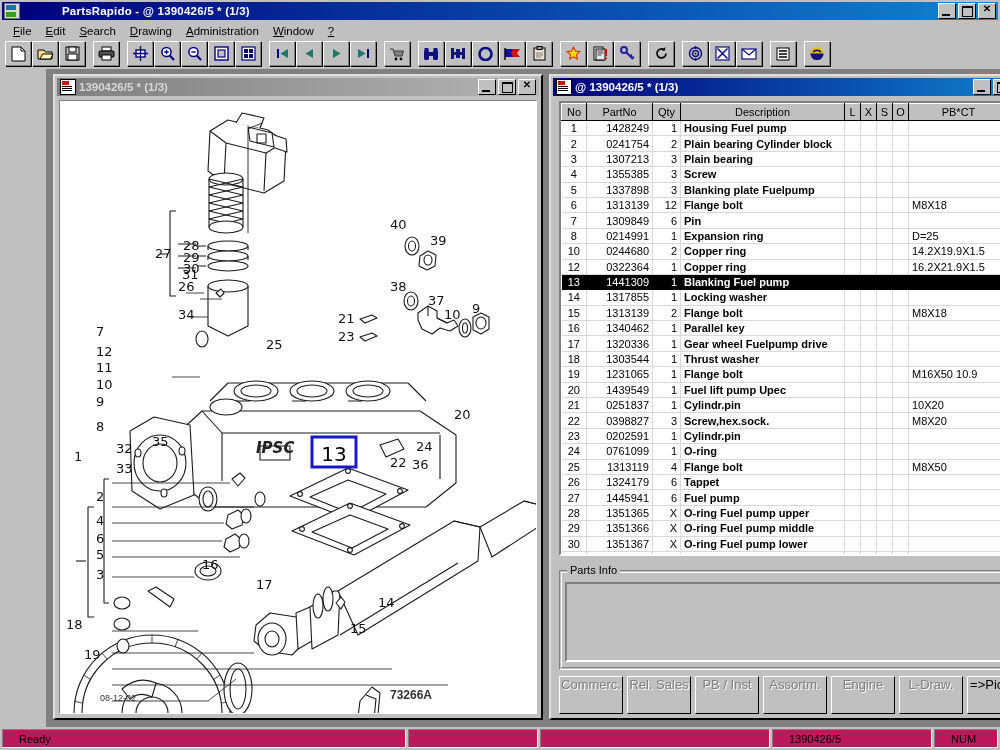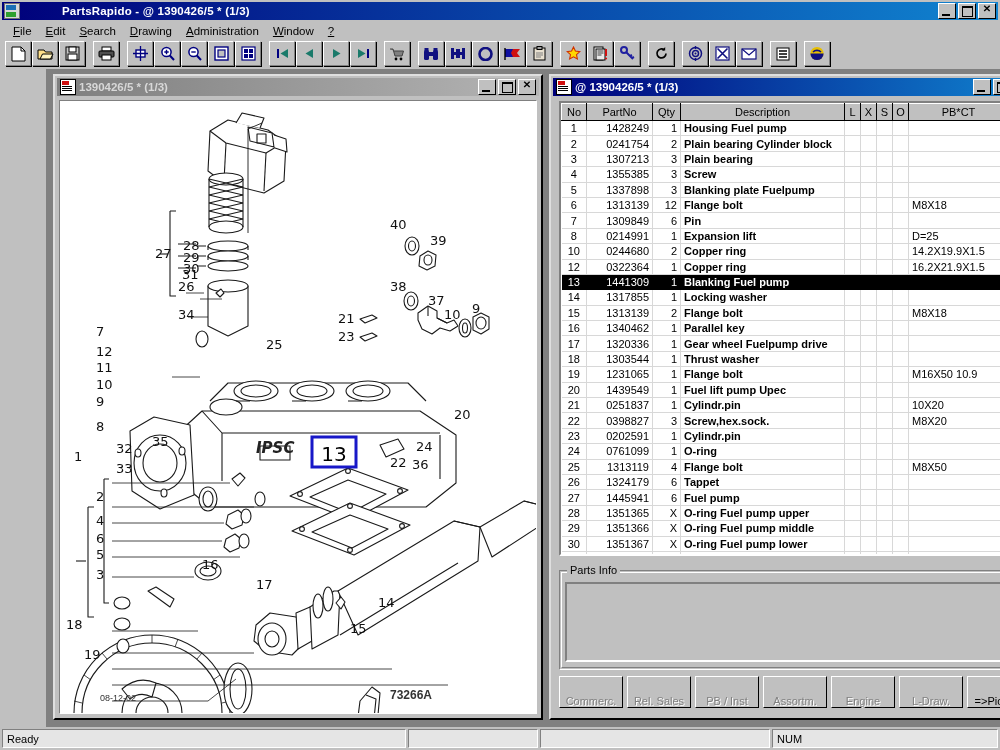--- a/index.html
+++ b/index.html
@@ -105,32 +105,32 @@
     border-top:1px solid #808080;border-left:1px solid #808080;border-right:1px solid #fff;border-bottom:1px solid #fff;}
   .group-box .inner{position:absolute;left:1px;top:1px;right:1px;bottom:1px;
     border-top:1px solid #fff;border-left:1px solid #fff;border-right:1px solid #808080;border-bottom:1px solid #808080;}
   .group-label{position:absolute;left:8px;top:0;background:#c0c0c0;padding:0 3px;font-size:11px;z-index:3;}
   #parts-info-box{position:absolute;left:6px;top:18px;right:6px;bottom:8px;background:#c0c0c0;
     border-top:2px solid #808080;border-left:2px solid #808080;border-right:2px solid #fff;border-bottom:2px solid #fff;
     box-sizing:border-box;}
 
   
   #btnrow{position:absolute;left:8px;top:600px;width:472px;height:22px;display:flex;gap:4px;}
-  .abtn{flex:1;height:32px;background:#c0c0c0;font-size:11px;
+  .abtn{flex:1;height:38px;background:#c0c0c0;font-size:13px;
     border-top:1px solid #ffffff;border-left:1px solid #ffffff;border-right:1px solid #000;border-bottom:1px solid #000;
-    box-sizing:border-box;display:flex;align-items:flex-end;justify-content:center;cursor:default;position:relative;}
+    box-sizing:border-box;display:flex;align-items:flex-start;justify-content:center;cursor:default;position:relative;}
   .abtn span{position:relative;}
   .abtn.disabled span{color:#808080;text-shadow:1px 1px 0 #ffffff;}
   .abtn.enabled span{color:#000;}
 
   
   #statusbar{position:absolute;left:2px;top:729px;width:996px;height:19px;display:flex;align-items:stretch;gap:2px;}
-  .sb-cell{background:#e5e5e5;
+  .sb-cell{background:#be185d;
     border-top:1px solid #808080;border-left:1px solid #808080;border-right:1px solid #fff;border-bottom:1px solid #fff;
-    box-sizing:border-box;display:flex;align-items:center;padding:0 4px;font-size:11px;color:#000;}
+    box-sizing:border-box;display:flex;align-items:center;padding:0 16px;font-size:11px;color:#000;}
   #sb-ready{width:404px;}
   #sb-b{width:130px;}
   #sb-c{width:230px;}
   #sb-doc{width:160px;}
   #sb-num{flex:1;justify-content:flex-start;}
   .dwg-label{font-family:"Liberation Sans",sans-serif;}
 </style>
 </head>
 <body>
 
@@ -709,21 +709,21 @@
                 <td class="c-flag"></td>
                 <td class="c-flag"></td>
                 <td class="c-flag"></td>
                 <td class="c-flag"></td>
                 <td class="c-pb"></td>
               </tr>
               <tr>
                 <td class="c-no">8</td>
                 <td class="c-part">0214991</td>
                 <td class="c-qty">1</td>
-                <td class="c-desc">Expansion lift</td>
+                <td class="c-desc">Expansion ring</td>
                 <td class="c-flag"></td>
                 <td class="c-flag"></td>
                 <td class="c-flag"></td>
                 <td class="c-flag"></td>
                 <td class="c-pb">D=25</td>
               </tr>
               <tr>
                 <td class="c-no">10</td>
                 <td class="c-part">0244680</td>
                 <td class="c-qty">2</td>
@@ -1011,16 +1011,17 @@
           </div>
         </div>
     </div>
 
   </div>
 
   <div id="statusbar">
     <div class="sb-cell" id="sb-ready">Ready</div>
     <div class="sb-cell" id="sb-b"></div>
     <div class="sb-cell" id="sb-c"></div>
+    <div class="sb-cell" id="sb-doc">1390426/5</div>
     <div class="sb-cell" id="sb-num">NUM</div>
   </div>
 
 </div>
 
 </body></html>

